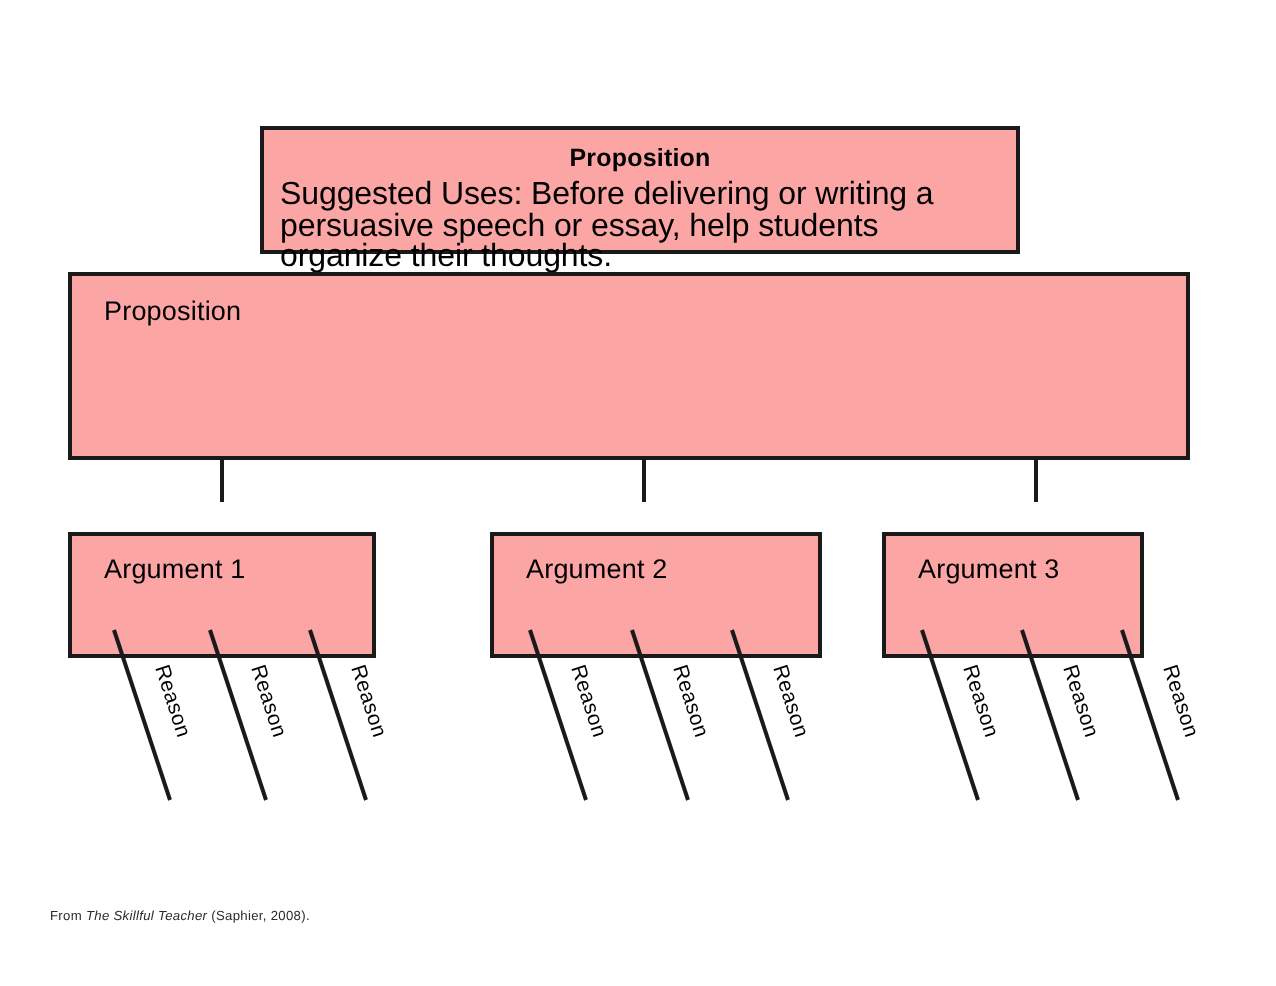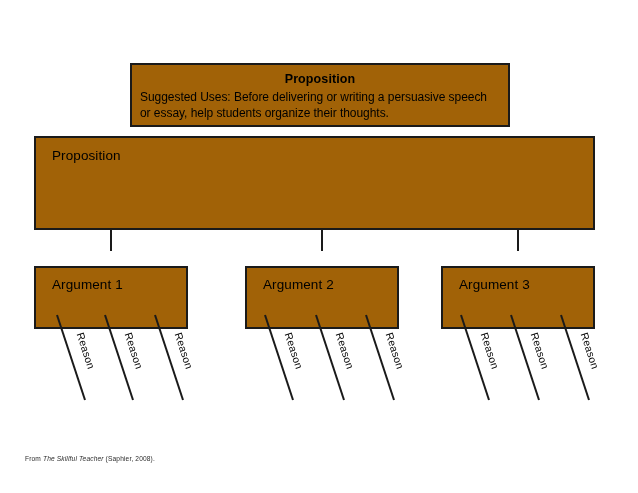--- a/index.html
+++ b/index.html
@@ -18,41 +18,41 @@
     height: 493px;
     background: #ffffff;
     overflow: hidden;
   }
 
   
   .box {
     position: absolute;
     box-sizing: border-box;
     border: 2px solid #1a1a1a;
-    background: #a16207;
+    background: #fca5a5;
   }
 
   
   #header-card {
     left: 130px;
     top: 63px;
     width: 380px;
     height: 64px;
     padding: 6px 8px 0 8px;
   }
   #header-title {
     font-size: 12.5px;
     font-weight: bold;
     text-align: center;
     letter-spacing: 0.1px;
     line-height: 16px;
     margin: 0 0 3px 0;
   }
   #header-body {
-    font-size: 12px;
+    font-size: 16px;
     line-height: 15.5px;
     text-align: left;
     margin: 0;
     letter-spacing: -0.05px;
   }
 
   
   #proposition-box {
     left: 34px;
     top: 136px;
@@ -67,22 +67,22 @@
     line-height: 18px;
     letter-spacing: 0.1px;
   }
 
   
   .argument-box {
     top: 266px;
     height: 63px;
   }
   #argument-box-1 { left: 34px;  width: 154px; }
-  #argument-box-2 { left: 245px; width: 154px; }
-  #argument-box-3 { left: 441px; width: 154px; }
+  #argument-box-2 { left: 245px; width: 166px; }
+  #argument-box-3 { left: 441px; width: 131px; }
   .argument-label {
     position: absolute;
     left: 16px;
     top: 8px;
     font-size: 13.5px;
     line-height: 18px;
     letter-spacing: 0.1px;
     white-space: nowrap;
   }
 

